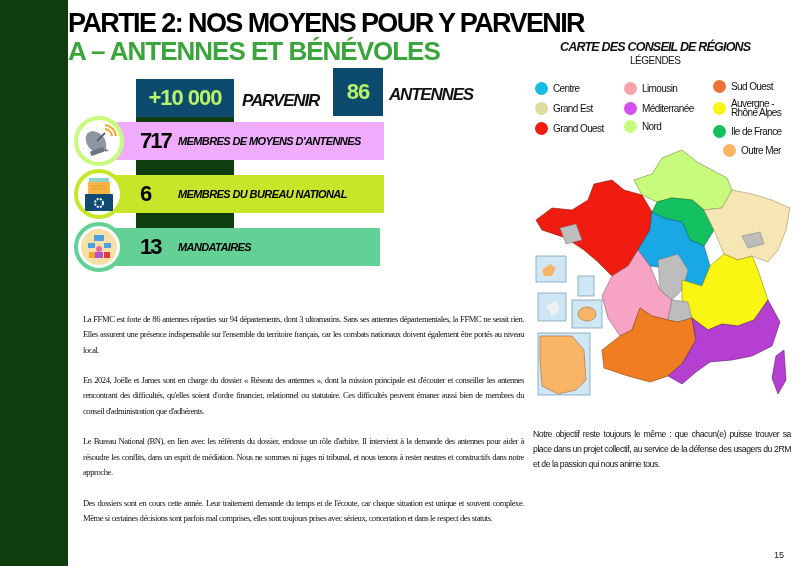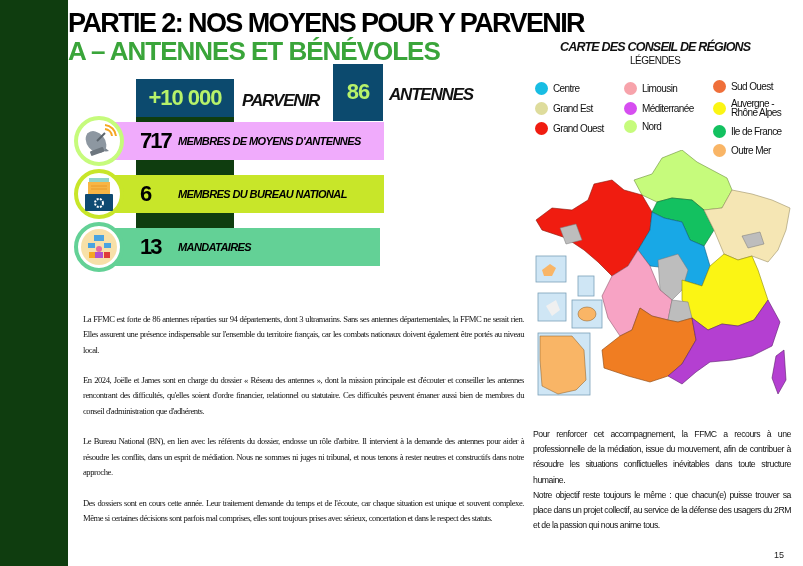--- a/index.html
+++ b/index.html
@@ -12,21 +12,21 @@
   .subtitle { position: absolute; left: 68px; top: 36px; font-size: 26px; color: #3aa53a; letter-spacing: -1px; white-space: nowrap; }
 
   
   .stats-column { position: absolute; left: 136px; top: 80px; width: 98px; height: 186px; background: #0f3d0f; }
   .stat-big { position: absolute; top: 79px; height: 38px; display: flex; align-items: center; }
   .stat-big .num-box { background: #0c4a6e; color: #b7f26a; font-weight: bold; font-size: 22px; letter-spacing: -1px; height: 38px; display: flex; align-items: center; justify-content: center; }
   .stat-members { left: 136px; }
   .stat-members .num-box { width: 98px; }
   .stat-members .label { margin-left: 8px; font-style: italic; font-weight: bold; font-size: 17px; letter-spacing: -1.2px; margin-top: 6px; }
   .stat-antennes { left: 333px; top: 73px; }
-  .stat-antennes .num-box { width: 50px; height: 57px; }
+  .stat-antennes .num-box { width: 50px; height: 48px; }
   .stat-antennes .label { margin-left: 6px; font-style: italic; font-weight: bold; font-size: 17px; letter-spacing: -1.2px; margin-top: 6px; }
 
   .band { position: absolute; left: 112px; height: 38px; display: flex; align-items: center; padding-left: 28px; }
   .band .bnum { font-weight: bold; font-size: 22px; letter-spacing: -2px; color: #000; min-width: 34px; }
   .band .blabel { font-style: italic; font-weight: bold; font-size: 11px; letter-spacing: -0.6px; color: #000; margin-left: 4px; }
   .band-1 { top: 122px; width: 272px; background: #f0abfc; }
   .band-2 { top: 175px; width: 272px; background: #c8e629; }
   .band-3 { top: 228px; width: 268px; background: #63d196; }
 
   .circle { position: absolute; left: 74px; width: 50px; height: 50px; border-radius: 50%; background: #fff; display: flex; align-items: center; justify-content: center; }
@@ -156,21 +156,21 @@
     <span class="txt">Sud Ouest</span>
   </div>
   <div class="legend-item" style="left:178px;top:17px;width:70px;">
     <span class="dot" style="background:#fbf514"></span>
     <span class="txt" style="white-space:normal;width:56px;">Auvergne - Rhône Alpes</span>
   </div>
   <div class="legend-item" style="left:178px;top:43px;">
     <span class="dot" style="background:#13c160"></span>
     <span class="txt">Ile de France</span>
   </div>
-  <div class="legend-item" style="left:178px;top:62px;">
+  <div class="legend-item" style="left:188px;top:62px;">
     <span class="dot" style="background:#f9b566"></span>
     <span class="txt">Outre Mer</span>
   </div>
 </div>
 
 <svg class="map" viewBox="0 0 268 256">
 
   <path d="M130 8 L 150 0 L 165 12 L 180 20 L 195 28 L 200 40 L 190 58 L 172 60 L 160 50 L 140 48 L 125 52 L 110 45 L 102 30 L 120 24 Z" fill="#c6fb7c" stroke="#6b8f3a" stroke-width="0.6"></path>
 
   <path d="M125 52 L 140 48 L 160 50 L 172 60 L 182 80 L 172 96 L 158 90 L 150 72 L 132 68 L 120 62 Z" fill="#13c160" stroke="#0a6e36" stroke-width="0.6"></path>
@@ -199,17 +199,16 @@
   <rect x="46" y="126" width="16" height="20" fill="#cfe6f5" stroke="#7aa0b8" stroke-width="0.8"></rect>
   <rect x="6" y="143" width="28" height="28" fill="#cfe6f5" stroke="#7aa0b8" stroke-width="0.8"></rect>
   <path d="M14 156 L 24 150 L 28 160 L 20 166 Z" fill="#f0f0f0"></path>
   <rect x="40" y="150" width="30" height="28" fill="#cfe6f5" stroke="#7aa0b8" stroke-width="0.8"></rect>
   <ellipse cx="55" cy="164" rx="9" ry="7" fill="#f9b566" stroke="#8a5a20" stroke-width="0.5"></ellipse>
   <rect x="6" y="183" width="52" height="62" fill="#cfe6f5" stroke="#7aa0b8" stroke-width="0.8"></rect>
   <path d="M8 186 L 40 186 L 52 200 L 54 230 L 44 240 L 26 244 L 10 236 L 8 210 Z" fill="#f9b566" stroke="#8a5a20" stroke-width="0.5"></path>
 </svg>
 
 <div class="right-text">
-  <p>Pour renforcer cet accompagnement, la FFMC a recours à une professionnelle de la médiation, issue du mouvement, afin de contribuer à résoudre les situations conflictuelles inévitables dans toute structure humaine.</p>
   <p>Notre objectif reste toujours le même : que chacun(e) puisse trouver sa place dans un projet collectif, au service de la défense des usagers du 2RM et de la passion qui nous anime tous.</p>
 </div>
 
 <div class="page-number">15</div>
 
 </body></html>

